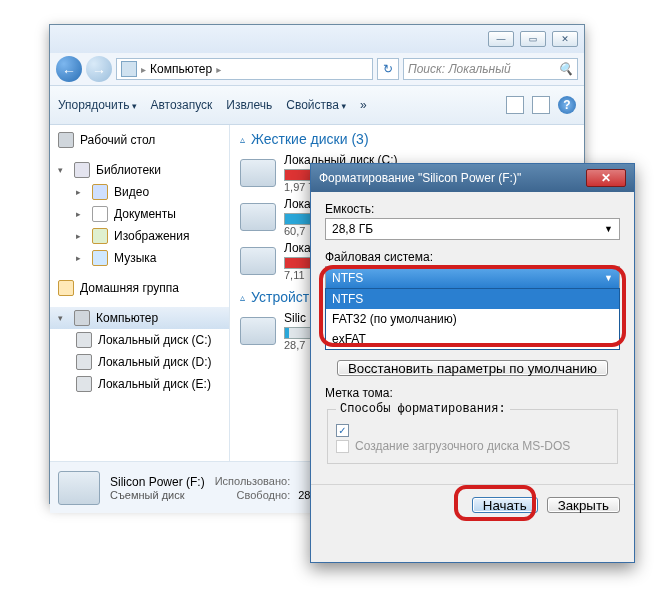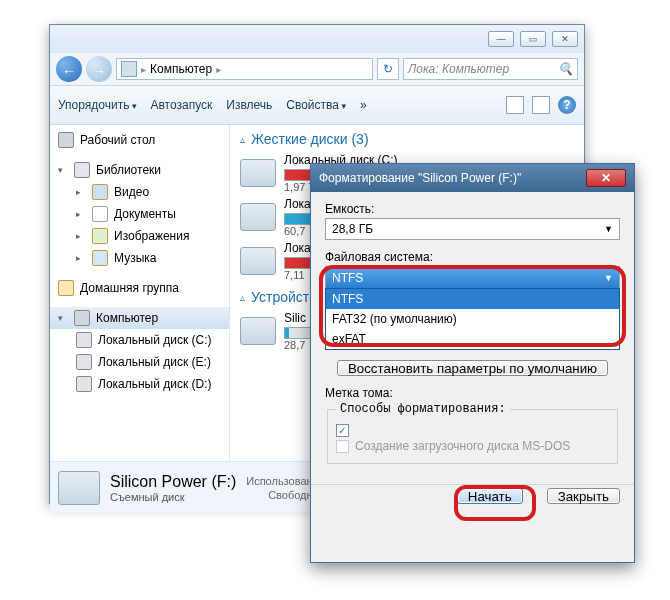--- a/index.html
+++ b/index.html
@@ -185,21 +185,21 @@
   .dd-item{padding:3px 6px;}
   .dd-item.sel{background:#2a7fd0;color:#fff;}
   .btn{height:16px;border:1px solid #8a8a8a;background:linear-gradient(#fdfdfd,#e4e4e4);border-radius:3px;padding:0 10px;display:inline-flex;align-items:center;box-shadow:0 0 0 1px #fff inset;}
   .restore{display:block;margin:2px auto 10px;}
   .textbox{width:100%;height:22px;border:1px solid #a0a0a0;background:#fff;padding:0 6px;margin-bottom:10px;}
   fieldset{border:1px solid #cfcfcf;padding:6px 8px 8px;margin-bottom:10px;}
   legend{padding:0 4px;font-family:Liberation Mono, monospace;}
   .chk{display:flex;align-items:center;gap:6px;margin:2px 0;}
   .chkbox{width:13px;height:13px;border:1px solid #7a90a6;background:#fff;display:inline-flex;align-items:center;justify-content:center;font-size:10px;color:#2a6fb5;}
   .chk.disabled{color:#999;}
-  .dlg-footer{border-top:1px solid #d4d4d4;padding:3px 14px 10px;display:flex;justify-content:flex-end;gap:24px;position:relative;}
+  .dlg-footer{border-top:1px solid #d4d4d4;padding:12px 14px 10px;display:flex;justify-content:flex-end;gap:9px;position:relative;}
   .primary-highlight{position:absolute;left:143px;top:0px;width:82px;height:36px;border:4px solid #d21e1e;border-radius:12px;pointer-events:none;}
   .btn.primary{background:linear-gradient(#e8f2fd,#b9d6f0);border-color:#3a7ab5;}
   .small-refresh{width:22px;height:22px;border:1px solid #a9c1d6;background:#fff;display:flex;align-items:center;justify-content:center;font-size:12px;color:#2a6fb5;}
 </style>
 </head>
 <body>
 
 <div class="explorer-window">
   <div class="titlebar">
     <div class="win-btn">—</div>
@@ -211,21 +211,21 @@
     <div class="navbtn">←</div>
     <div class="navbtn fwd">→</div>
     <div class="breadcrumb">
       <span class="bc-icon"></span>
       <span class="bc-sep">▸</span>
       <span>Компьютер</span>
       <span class="bc-sep">▸</span>
     </div>
     <div class="small-refresh">↻</div>
     <div class="searchbox">
-      <span>Лока: Компьютер</span>
+      <span>Поиск: Локальный</span>
       <span style="margin-left:auto">🔍</span>
     </div>
   </div>
 
   <div class="toolbar">
     <span class="item drop">Упорядочить</span>
     <span class="item">Автозапуск</span>
     <span class="item">Извлечь</span>
     <span class="item drop">Свойства</span>
     <span class="item">»</span>
@@ -278,25 +278,25 @@
           <span class="sb-arrow">▾</span>
           <span class="sb-icon pc"></span>
           <span>Компьютер</span>
         </div>
       <div class="sb-node subsub">
           <span class="sb-icon drive"></span>
           <span>Локальный диск (C:)</span>
         </div>
       <div class="sb-node subsub">
           <span class="sb-icon drive"></span>
+          <span>Локальный диск (D:)</span>
+        </div>
+      <div class="sb-node subsub">
+          <span class="sb-icon drive"></span>
           <span>Локальный диск (E:)</span>
-        </div>
-      <div class="sb-node subsub">
-          <span class="sb-icon drive"></span>
-          <span>Локальный диск (D:)</span>
         </div>
     </div>
 
     <div class="content">
       <div class="section-header">
         <span class="arrow">▵</span>
         <span>Жесткие диски (3)</span>
       </div>
       <div class="drive-row">
         <div class="drive-icon"></div>
@@ -341,21 +341,21 @@
             </div>
           <div class="caption">28,7</div>
         </div>
       </div>
     </div>
   </div>
 
   <div class="statusbar">
     <div class="st-icon"></div>
     <div>
-      <div style="font-size:16px">Silicon Power (F:)</div>
+      <div style="font-size:12px">Silicon Power (F:)</div>
       <div class="caption">Съемный диск</div>
     </div>
     <div class="st-info">
       <span class="lab">Использовано:</span>
         <span></span>
       <span class="lab">Свободно:</span>
       <span>28,7</span>
     </div>
   </div>
 </div>

